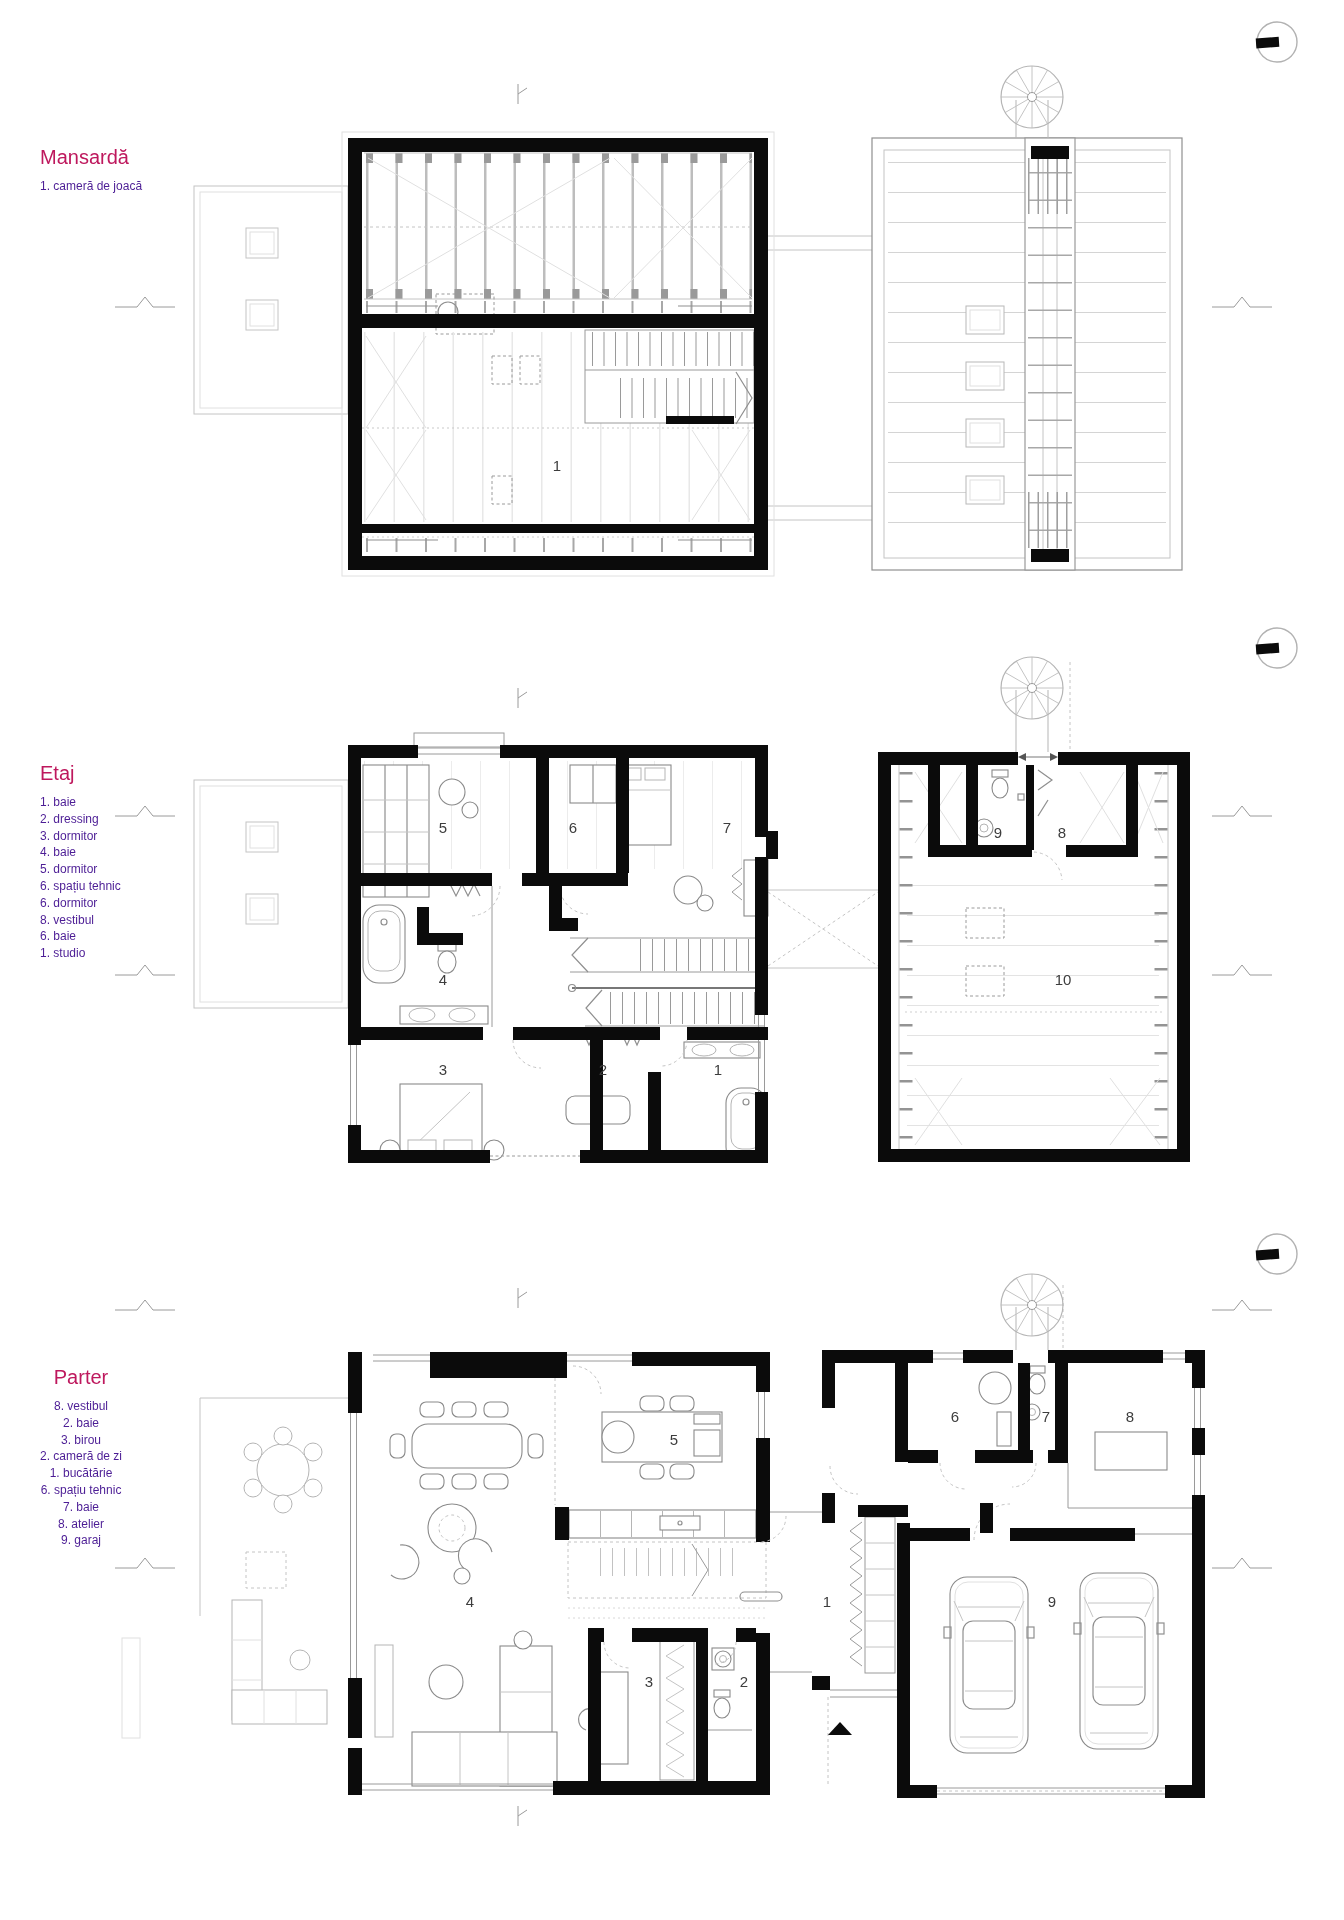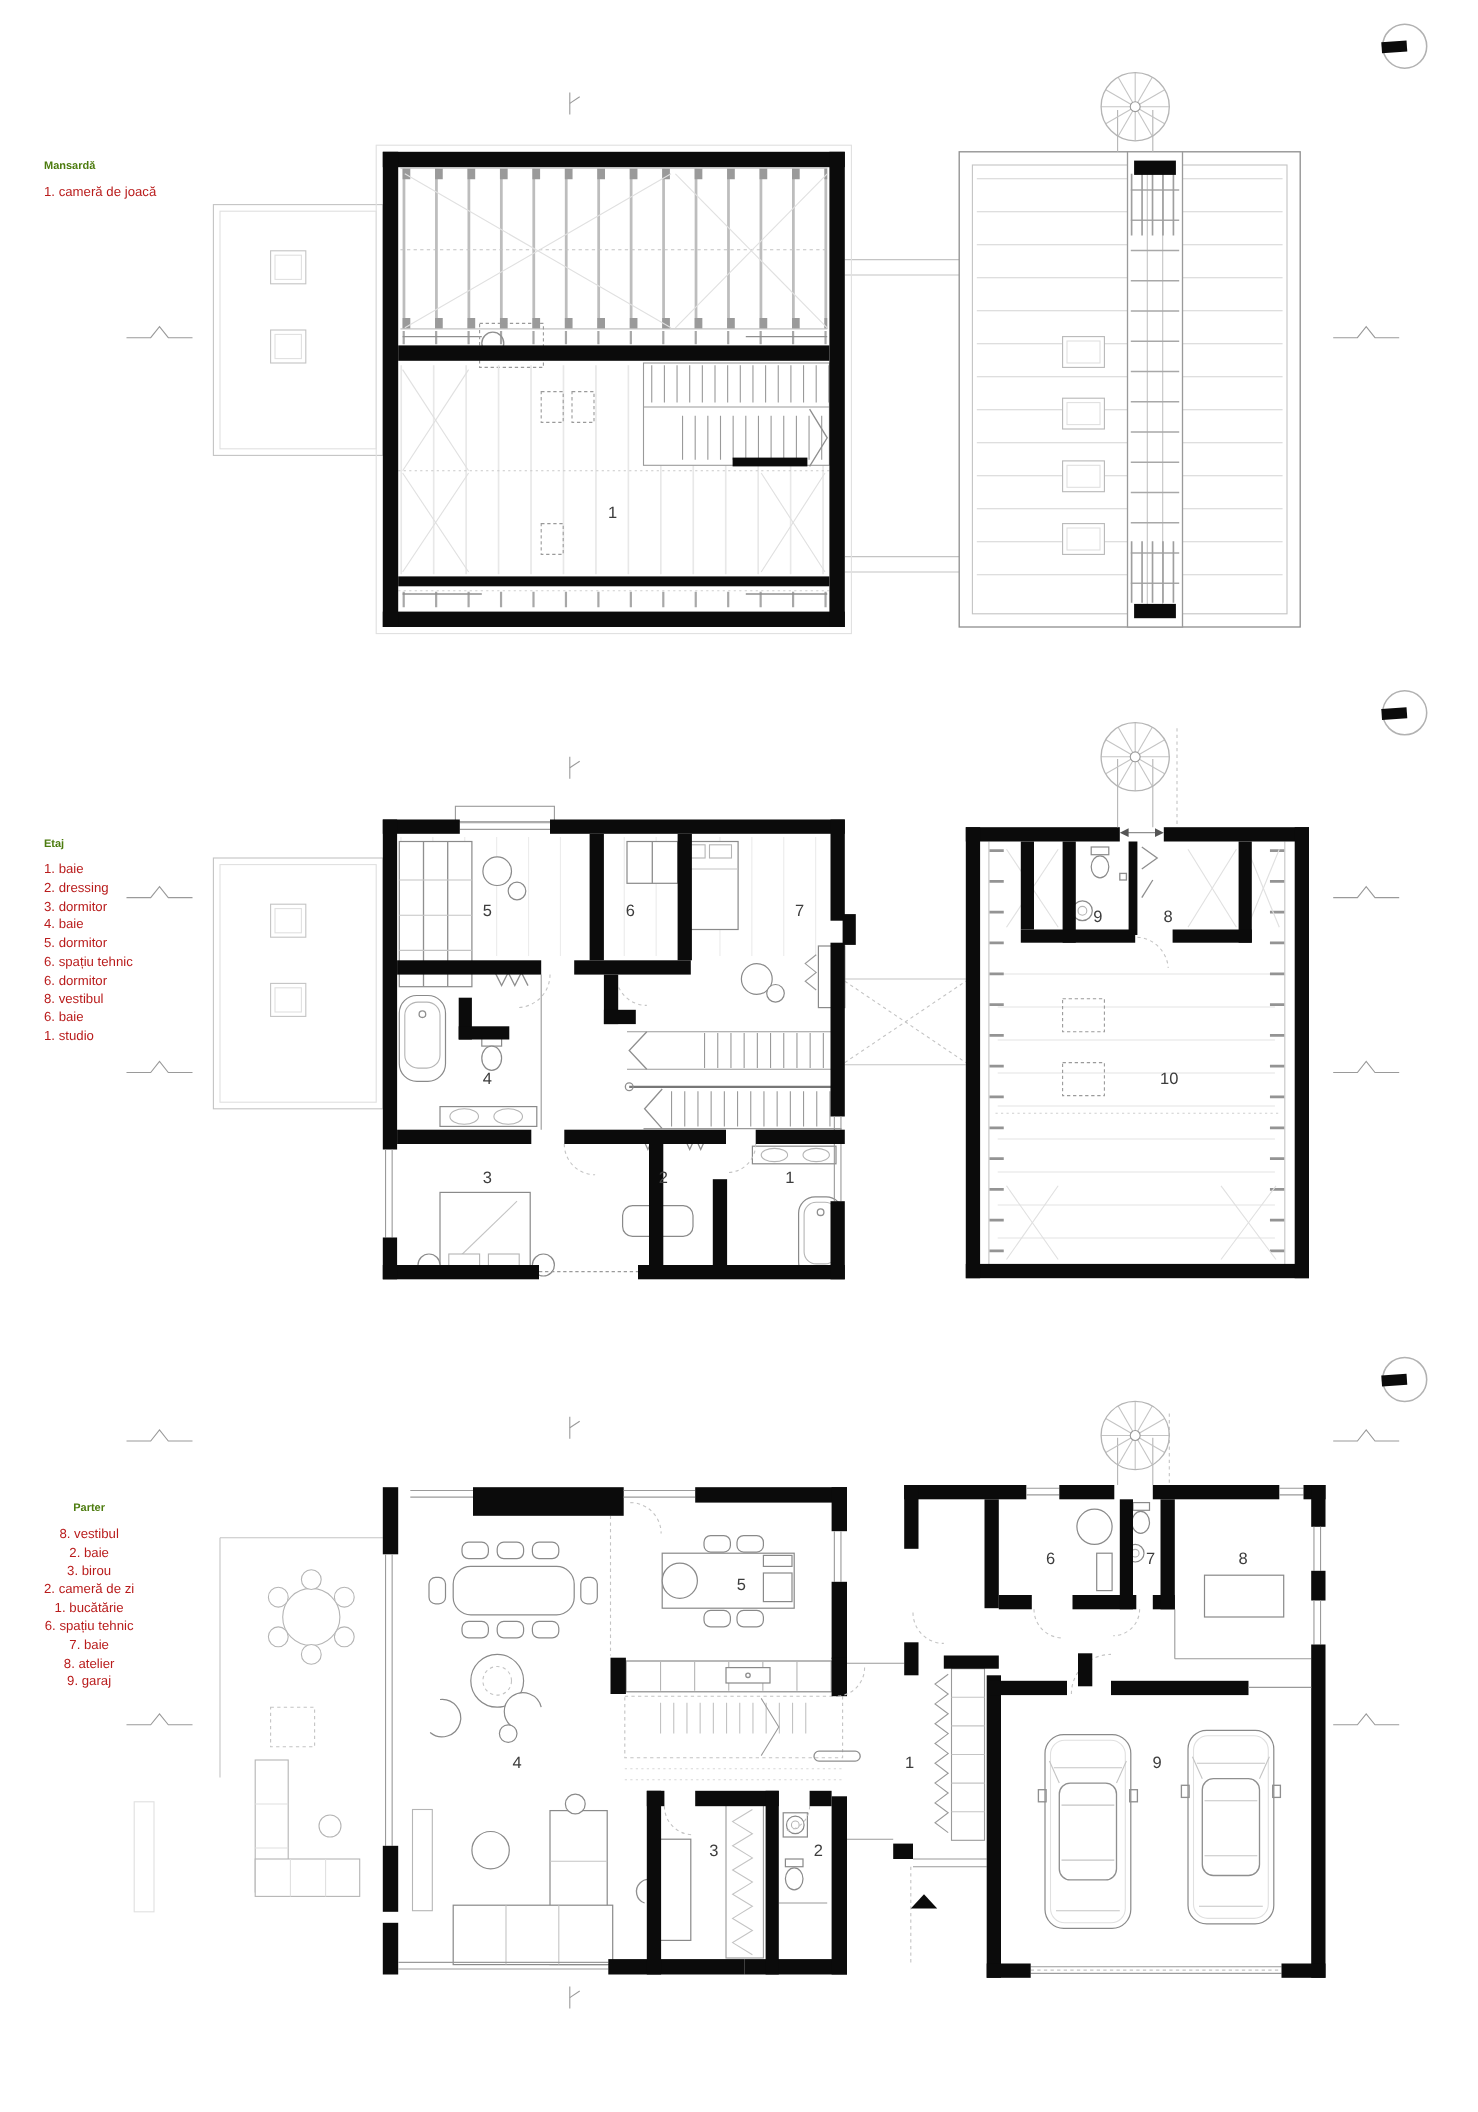--- a/index.html
+++ b/index.html
@@ -1,20 +1,20 @@
 <!DOCTYPE html>
 <html><head>
 <meta charset="utf-8">
 <style>
   html,body{margin:0;padding:0;background:#ffffff;}
   #sheet{position:relative;width:1344px;height:1920px;background:#ffffff;overflow:hidden;
          font-family:"Liberation Sans",sans-serif;}
   .legend-block{position:absolute;left:40px;color:#1a1a1a;}
-  .legend-title{font-size:10px;font-weight:700;color:#4d7c0f;margin:0 0 9px 0;}
-  .legend-list{list-style:none;margin:0;padding:0;font-size:12px;line-height:16.8px;color:#b91c1c;}
+  .legend-title{font-size:20px;font-weight:400;color:#be185d;margin:0 0 9px 0;}
+  .legend-list{list-style:none;margin:0;padding:0;font-size:12px;line-height:16.8px;color:#4c1d95;}
   svg text.num{font-family:"Liberation Sans",sans-serif;font-size:15px;fill:#3d3d3d;}
   .wall{fill:#0b0b0b;stroke:none;}
   .thin{stroke:#9a9a9a;stroke-width:1;fill:none;}
   .mid{stroke:#8f8f8f;stroke-width:1.2;fill:none;}
   .lt{stroke:#c4c4c4;stroke-width:1;fill:none;}
   .xlt{stroke:#e0e0e0;stroke-width:1;fill:none;}
   .dash{stroke:#9a9a9a;stroke-width:1;fill:none;stroke-dasharray:3 2.5;}
   .ddash{stroke:#c4c4c4;stroke-width:1;fill:none;stroke-dasharray:3 3;}
   .furn{stroke:#8a8a8a;stroke-width:1.1;fill:#ffffff;}
   .furnl{stroke:#b5b5b5;stroke-width:1;fill:#ffffff;}

